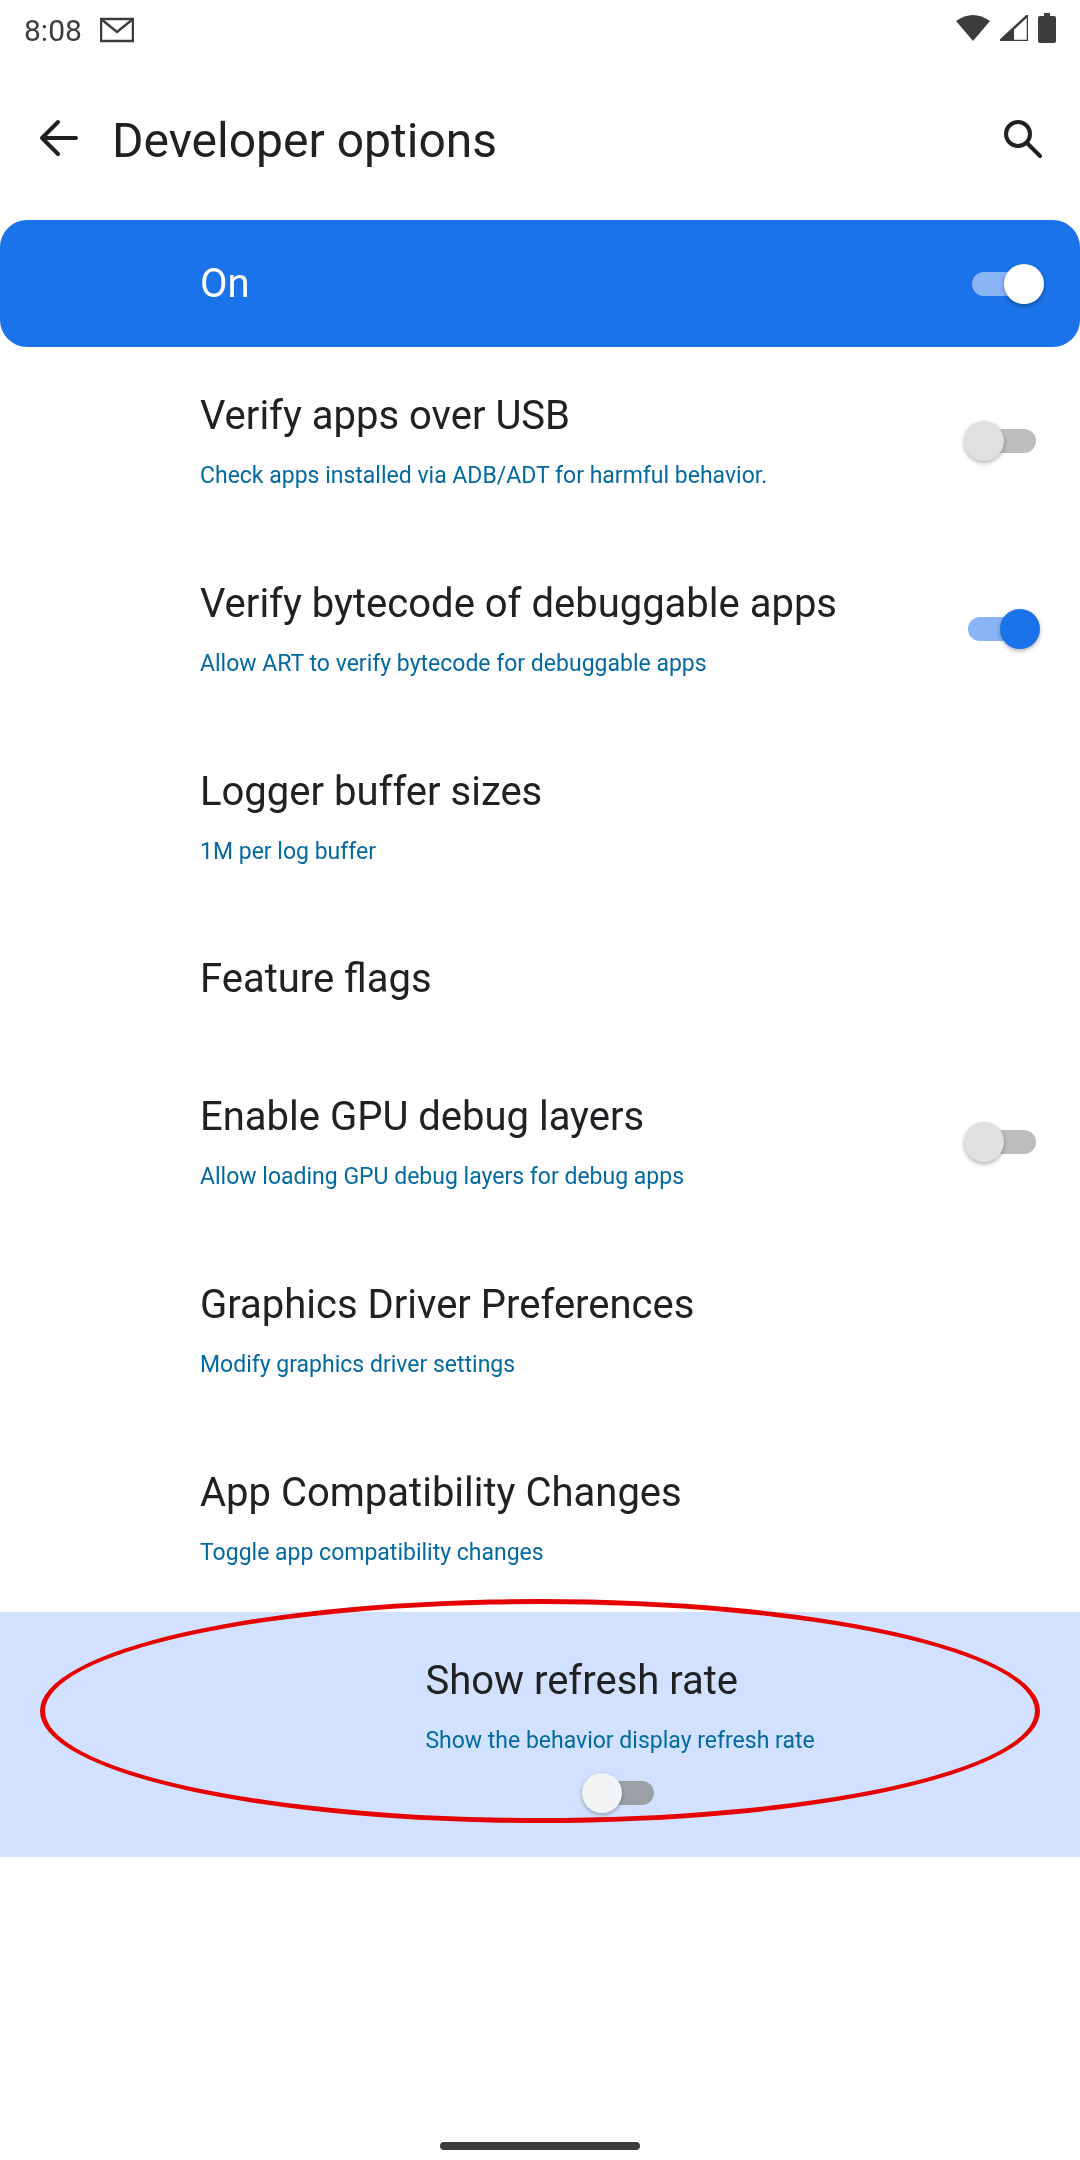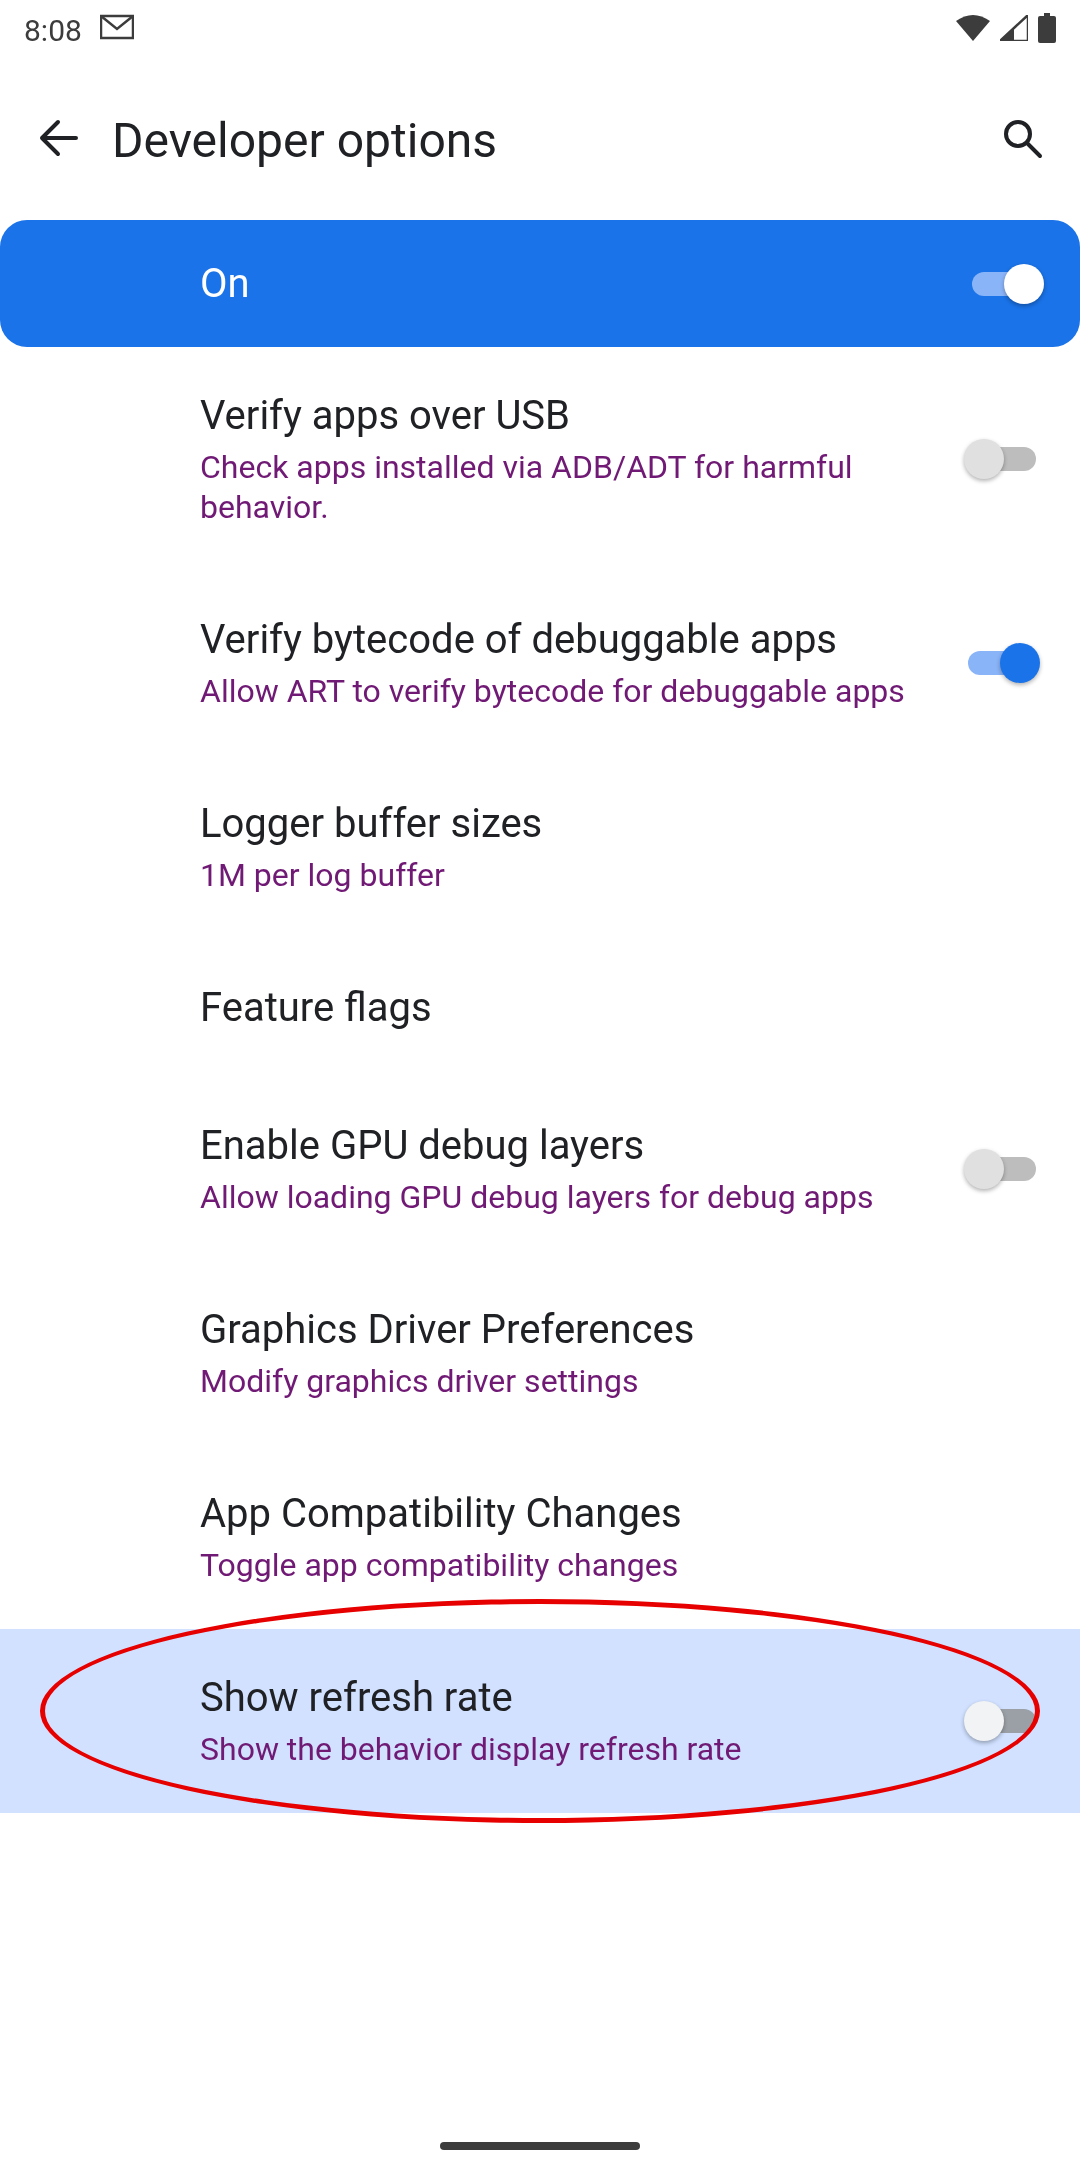--- a/index.html
+++ b/index.html
@@ -1,44 +1,44 @@
 <!DOCTYPE html>
 <html><head>
 <meta charset="utf-8">
 <style>
   * { margin: 0; padding: 0; box-sizing: border-box; }
   html, body { width: 1080px; height: 2160px; font-family: Roboto, "Helvetica Neue", Arial, sans-serif; background: #fff; color: #202124; overflow: hidden; }
   .screen { width: 1080px; height: 2160px; position: relative; display: flex; flex-direction: column; }
 
   
   .status-bar { width: 100%; height: 60px; display: flex; align-items: center; justify-content: space-between; padding: 0 24px; color: #3c3c3c; }
-  .status-left { display: flex; align-items: flex-start; gap: 18px; }
+  .status-left { display: flex; align-items: center; gap: 18px; }
   .status-time { font-size: 30px; font-weight: 400; }
   .gmail-icon { width: 34px; height: 28px; }
   .status-right { display: flex; align-items: center; gap: 10px; }
   .wifi-icon, .cell-icon, .battery-icon { display: inline-block; }
 
   
   .app-bar { width: 100%; height: 160px; display: flex; align-items: center; padding: 0 28px; gap: 24px; }
   .back-btn { width: 60px; height: 60px; display: flex; align-items: center; justify-content: center; }
   .app-title { font-size: 48px; color: #202124; flex: 1; }
   .search-btn { width: 60px; height: 60px; display: flex; align-items: center; justify-content: center; }
 
   
   .master-banner { width: 100%; background: #1a73e8; color: #fff; display: flex; align-items: center; justify-content: space-between; padding: 40px 36px 40px 200px; border-radius: 27px; }
   .master-label { font-size: 40px; font-weight: 400; }
 
   .settings-list { flex: 1; display: flex; flex-direction: column; }
 
   .row { display: flex; align-items: center; padding: 44px 40px 44px 200px; min-height: 120px; gap: 18px; }
   .row .texts { flex: 1; min-width: 0; }
   .row .title { font-size: 40px; color: #202124; line-height: 1.25; }
-  .row .subtitle { font-size: 32px; color: #701a75; line-height: 1.25; margin-top: 6px; }
+  .row .subtitle { font-size: 23px; color: #0369a1; line-height: 1.25; margin-top: 21px; }
 
-  .row.highlight { background: #d1e1ff; }
+  .row.highlight { background: #d1e1ff; flex-direction: column; }
 
   
   .switch { width: 76px; height: 40px; position: relative; flex: 0 0 auto; }
   .switch .track { position: absolute; left: 4px; right: 4px; top: 8px; height: 24px; border-radius: 12px; background: #bdbdbd; }
   .switch .thumb { position: absolute; width: 40px; height: 40px; border-radius: 50%; top: 0; left: 0; background: #e0e0e0; box-shadow: 0 2px 4px rgba(0,0,0,0.3); }
   .switch.on .track { background: #8ab4f8; }
   .switch.on .thumb { left: 36px; background: #1a73e8; }
   .switch.on-white .track { background: #8ab4f8; }
   .switch.on-white .thumb { left: 36px; background: #fff; }
   .switch.off-dark .track { background: #9aa0a6; }

